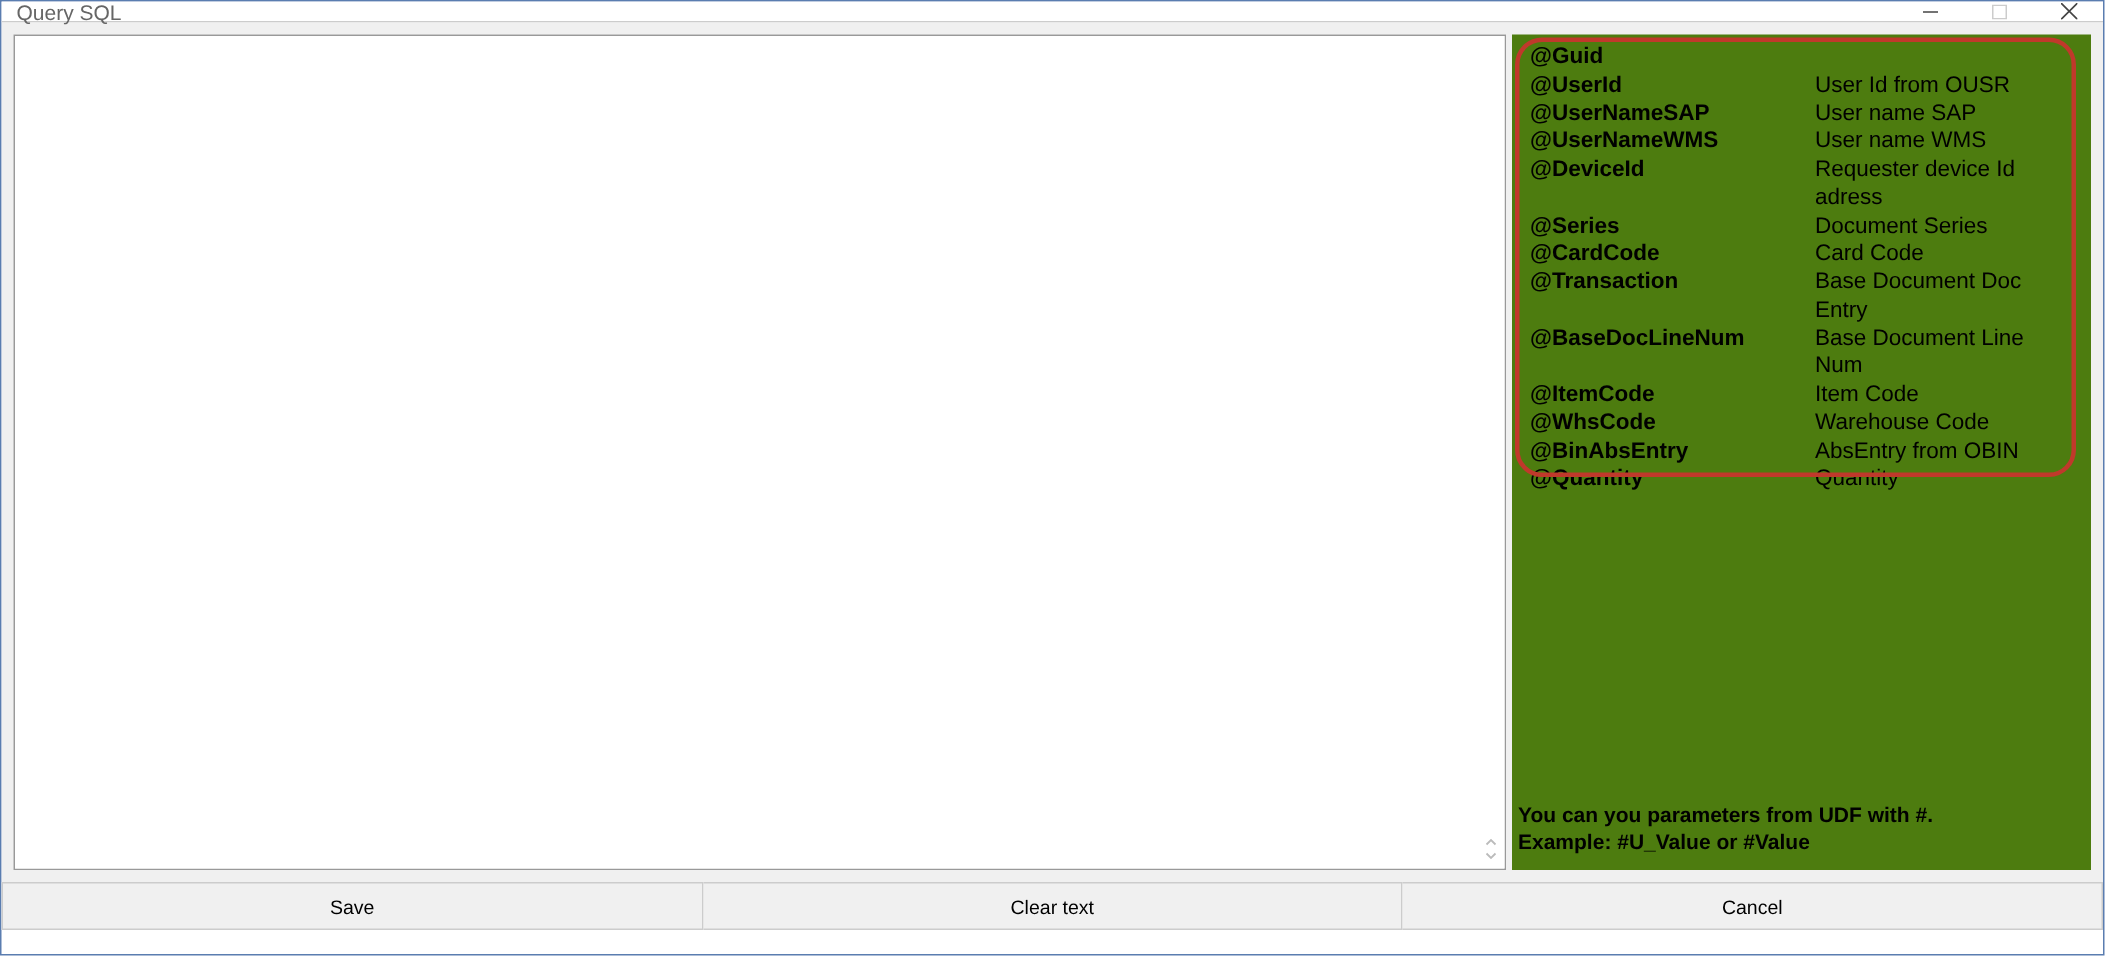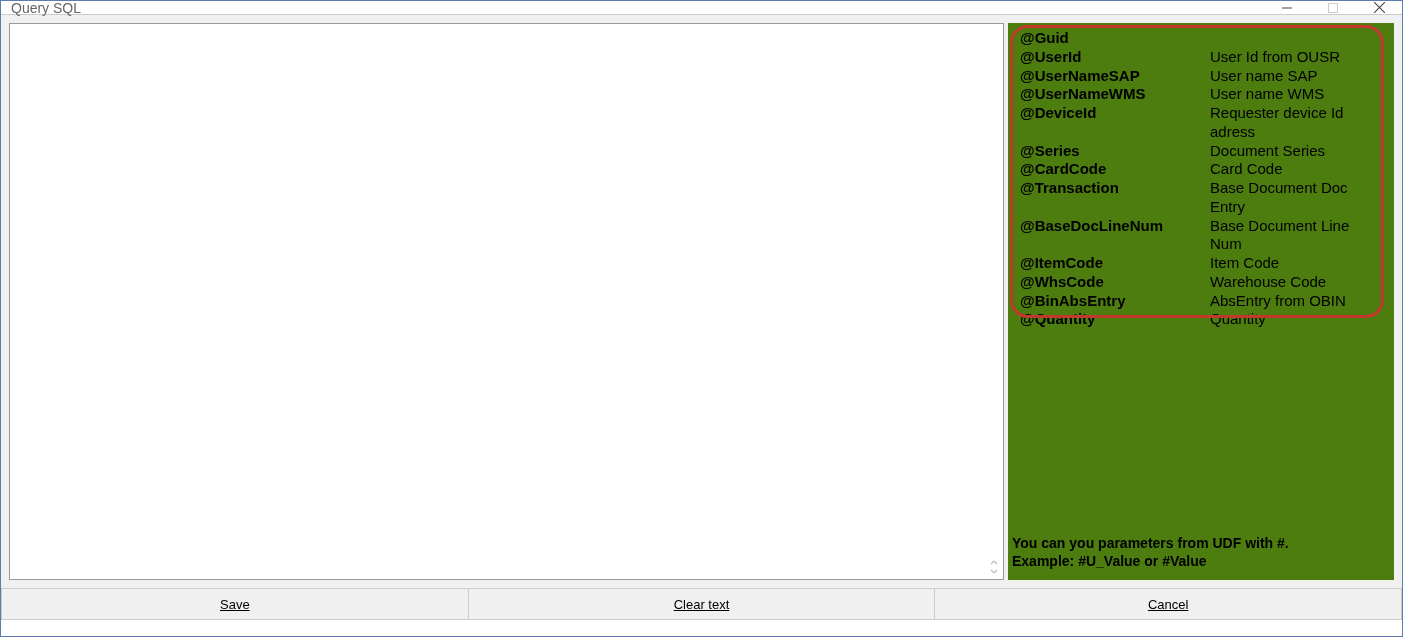--- a/index.html
+++ b/index.html
@@ -109,21 +109,20 @@
       font-size: 14px;
       font-weight: 700;
       color: #000;
       line-height: 1.25;
     }
 
     .bottom-bar {
       height: 32px;
       display: flex;
       background: #f0f0f0;
-      text-decoration: underline;
     }
     .bottom-btn {
       flex: 1;
       border: 1px solid #ccc;
       background: #f0f0f0;
       display: flex;
       align-items: center;
       justify-content: center;
       font-size: 13px;
       color: #000;

